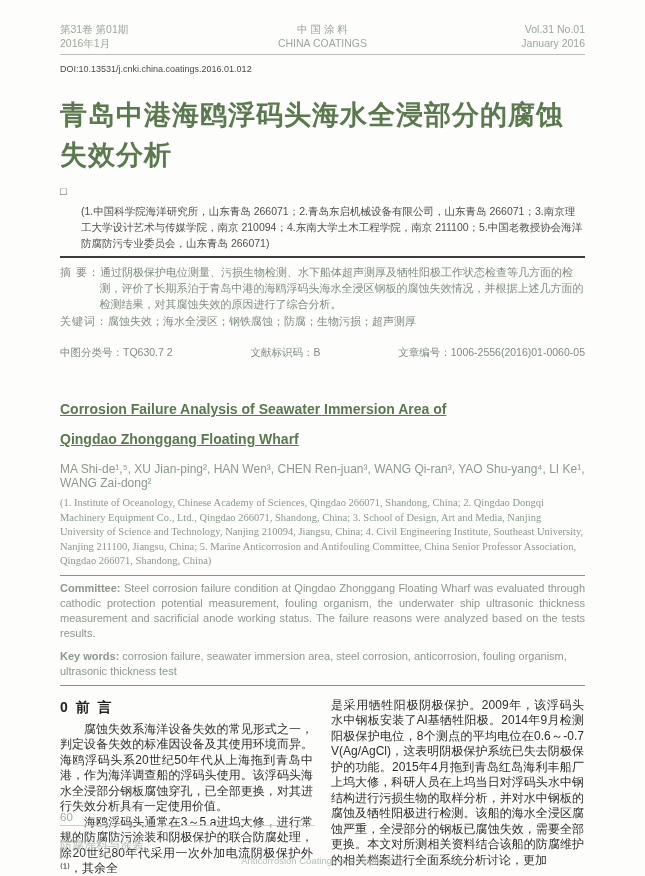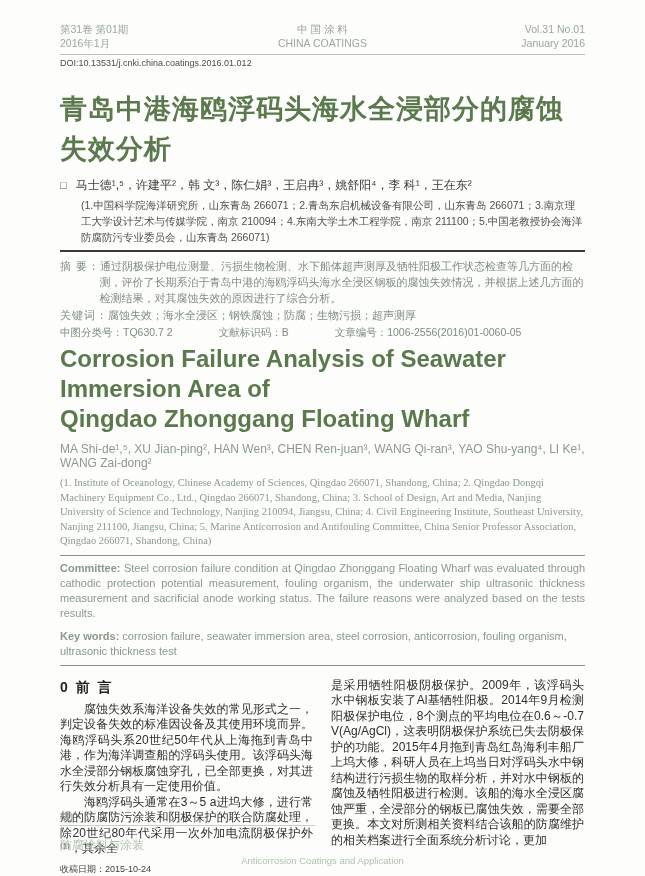--- a/index.html
+++ b/index.html
@@ -16,42 +16,42 @@
   }
   
   .journal-header {
     display:flex; justify-content:space-between; align-items:flex-end;
     font-size:10.5px; line-height:14px; color:#9aa89b;
     border-bottom:1px solid #b9bfb9; padding-bottom:4px;
   }
   .journal-header .col { min-width:120px; }
   .journal-header .col.center { text-align:center; }
   .journal-header .col.right { text-align:right; }
-  .doi-line { margin-top:3px; font-size:9px; line-height:11px; color:#4a4a4a; }
+  .doi-line { margin-top:9px; font-size:9px; line-height:11px; color:#4a4a4a; }
 
   
   .title-zh {
     margin-top:20px; width:505px;
     font-size:27px; line-height:40px; font-weight:bold;
     color:#5a7a4e; letter-spacing:1px;
   }
   .authors-zh-row { margin-top:9px; display:flex; gap:9px; font-size:12px; line-height:15px; color:#3d3d3d; }
   .author-marker { color:#555; font-size:11px; }
   .affil-zh { margin-top:4px; padding-left:21px; font-size:10.5px; line-height:16px; color:#4f4f4f; }
   .rule-thick { margin-top:5px; border-top:2.5px solid #3c3c3c; }
 
   
   .abs-zh { margin-top:6px; color:#7e8e7f; font-size:11px; line-height:16px; }
   .hang { padding-left:3.6em; text-indent:-3.6em; margin:0; }
   .hang .lbl { letter-spacing:1px; }
   .kw-zh { margin-top:1px; }
-  .clc-row { display:flex; margin-top:3px; font-size:10.5px; color:#7e8e7f;gap:46px; }
+  .clc-row { display:flex; justify-content:space-between; margin-top:17px; font-size:10.5px; color:#7e8e7f;gap:46px; }
 
   
-  .title-en { margin-top:4px; font-size:24px; line-height:30px; font-weight:bold; color:#5a7a4e; }
+  .title-en { margin-top:34px; font-size:14px; line-height:30px; font-weight:bold; color:#5a7a4e;text-decoration:underline; }
   .authors-en { margin-top:8px; font-size:12px; line-height:14px; color:#8a9a8c; }
   .affil-en {
     margin-top:6px; font-size:10.5px; line-height:14.5px;
     font-family:"Liberation Serif","DejaVu Serif",serif;
     color:#8a9a8c;
   }
   .rule-thin { margin-top:6px; border-top:1px solid #8f8f8f; }
   .abs-en { margin-top:5px; font-size:11px; line-height:15px; color:#8a998b; text-align:justify; }
   .abs-en .lbl, .kw-en .lbl { font-weight:bold; }
   .kw-en { margin-top:8px; font-size:11px; line-height:15px; color:#8a998b; }
@@ -91,21 +91,20 @@
     <div class="col right">
       <div>Vol.31  No.01</div>
       <div>January  2016</div>
     </div>
   </div>
   <div class="doi-line">DOI:10.13531/j.cnki.china.coatings.2016.01.012</div>
 
   <div class="title-zh">青岛中港海鸥浮码头海水全浸部分的腐蚀失效分析</div>
   <div class="authors-zh-row">
     <span class="author-marker">□</span>
-    <span>马士德¹,⁵，许建平²，韩  文³，陈仁娟³，王启冉³，姚舒阳⁴，李  科¹，王在东²</span>
   </div>
   <div class="affil-zh">(1.中国科学院海洋研究所，山东青岛  266071；2.青岛东启机械设备有限公司，山东青岛  266071；3.南京理工大学设计艺术与传媒学院，南京  210094；4.东南大学土木工程学院，南京  211100；5.中国老教授协会海洋防腐防污专业委员会，山东青岛  266071)</div>
 
   <div class="rule-thick"></div>
 
   <div class="abs-zh">
     <p class="hang"><span class="lbl">摘  要：</span><span>通过阴极保护电位测量、污损生物检测、水下船体超声测厚及牺牲阳极工作状态检查等几方面的检测，评价了长期系泊于青岛中港的海鸥浮码头海水全浸区钢板的腐蚀失效情况，并根据上述几方面的检测结果，对其腐蚀失效的原因进行了综合分析。</span></p>
     <p class="hang kw-zh"><span class="lbl">关键词：</span><span>腐蚀失效；海水全浸区；钢铁腐蚀；防腐；生物污损；超声测厚</span></p>
   </div>
   <div class="clc-row">

